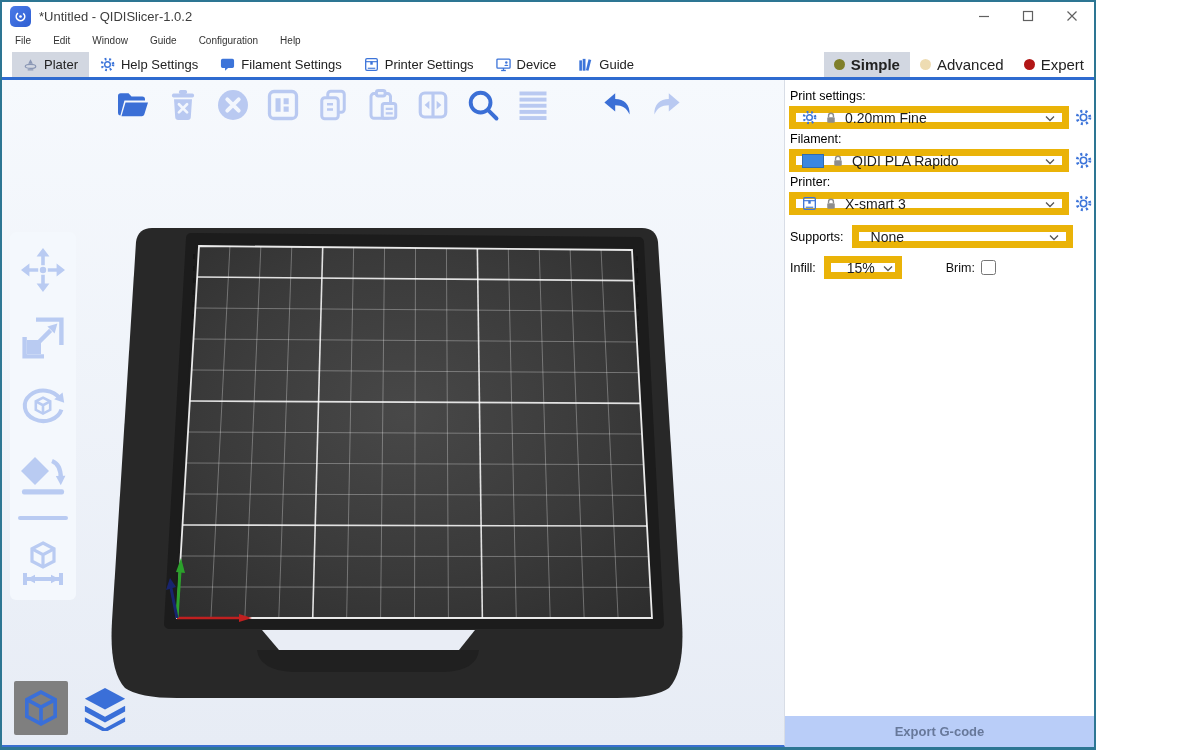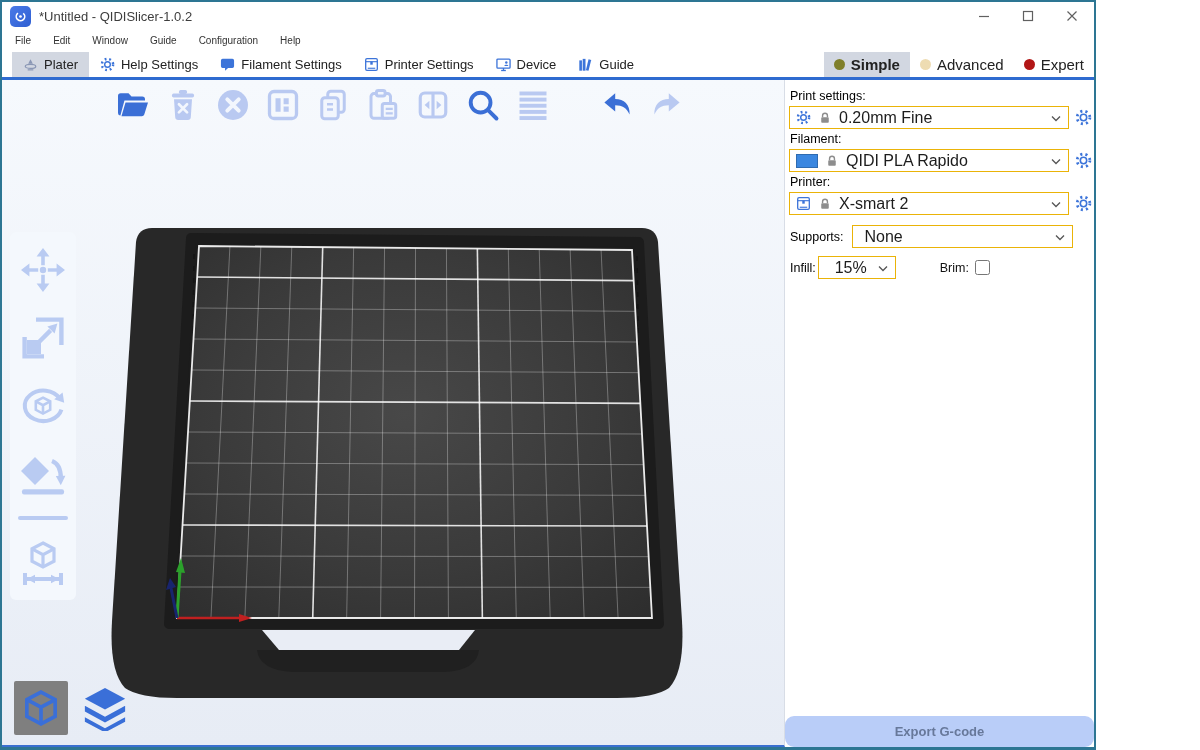--- a/index.html
+++ b/index.html
@@ -48,34 +48,34 @@
   .vs-btn{width:54px;height:54px;display:flex;align-items:center;justify-content:center;border-radius:2px;}
   .vs-btn.active{background:#7f7f7f;}
   
   .bed{position:absolute;left:105px;top:146px;}
   .gmin{stroke:rgba(255,255,255,.30);stroke-width:1;}
   .gmaj{stroke:rgba(255,255,255,.85);stroke-width:1.6;}
   
   .rightpanel{flex:1;background:#fff;position:relative;padding:6px 0 0 4px;box-sizing:border-box;}
   .rp-label{font-size:12.5px;color:#000000;margin:3px 0 3px 1px;}
   .combo-row{display:flex;align-items:center;margin-right:0;}
-  .combo{flex:1;height:23px;border:1px solid #eab308;background:#fff;display:flex;align-items:center;
-    padding:0 6px;gap:7px;font-size:16px;color:#1c1c1c;box-sizing:border-box;}
+  .combo{flex:1;height:23px;border:7px solid #eab308;background:#fff;display:flex;align-items:center;
+    padding:0 6px;gap:7px;font-size:14px;color:#1c1c1c;box-sizing:border-box;}
   .combo .chev{margin-left:auto;}
   .swatch{width:22px;height:14px;border:1px solid #2f6bb0;box-sizing:border-box;}
   .gear-btn{width:17px;height:17px;color:#3c74d9;margin:0 2px 0 6px;flex:0 0 auto;display:flex;}
   .inline-row{display:flex;align-items:center;margin-top:10px;}
   .lockicon{color:#8d8d8d;display:flex;}
   .blueicon{color:#3c74d9;display:flex;}
   .supports-combo{flex:1;margin-left:8px;margin-right:21px;}
-  .infill-combo{width:78px;flex:0 0 78px;margin-left:2px;padding-left:16px;}
+  .infill-combo{width:78px;flex:0 0 78px;margin-left:8px;padding-left:16px;}
   .brim-label{font-size:12.5px;color:#111;margin-left:44px;text-align:center;}
   .checkbox{width:15px;height:15px;margin-left:6px;border:1px solid #444;accent-color:#3b6fd6;}
   .export-btn{position:absolute;left:0;right:0;bottom:0;height:31px;background:#b9cdf8;
-    display:flex;align-items:center;justify-content:center;font-size:13px;font-weight:bold;color:#67789a;border-radius:9px;}
+    display:flex;align-items:center;justify-content:center;font-size:13px;font-weight:bold;color:#67789a;}
 </style>
 </head>
 <body>
 
 <svg width="0" height="0" style="position:absolute">
   <defs>
     <symbol id="icon-gear" viewBox="0 0 16 16">
       <g fill="none" stroke="currentColor">
         <circle cx="8" cy="8" r="3" stroke-width="1.5"></circle>
         <circle cx="8" cy="8" r="6" stroke-width="2.6" stroke-dasharray="1.9 3.0"></circle>
@@ -495,21 +495,21 @@
           <span class="blueicon">
               <svg width="15" height="15">
                 <use href="#icon-printer"></use>
               </svg>
             </span>
           <span class="lockicon">
               <svg width="14" height="14">
                 <use href="#icon-lock"></use>
               </svg>
             </span>
-          <span>X-smart 2</span>
+          <span>X-smart 3</span>
           <span class="chev"><svg width="12" height="8">
                 <use href="#icon-chevron"></use>
               </svg></span>
         </div>
         <span class="gear-btn">
             <svg width="17" height="17">
               <use href="#icon-gear"></use>
             </svg>
           </span>
       </div>

